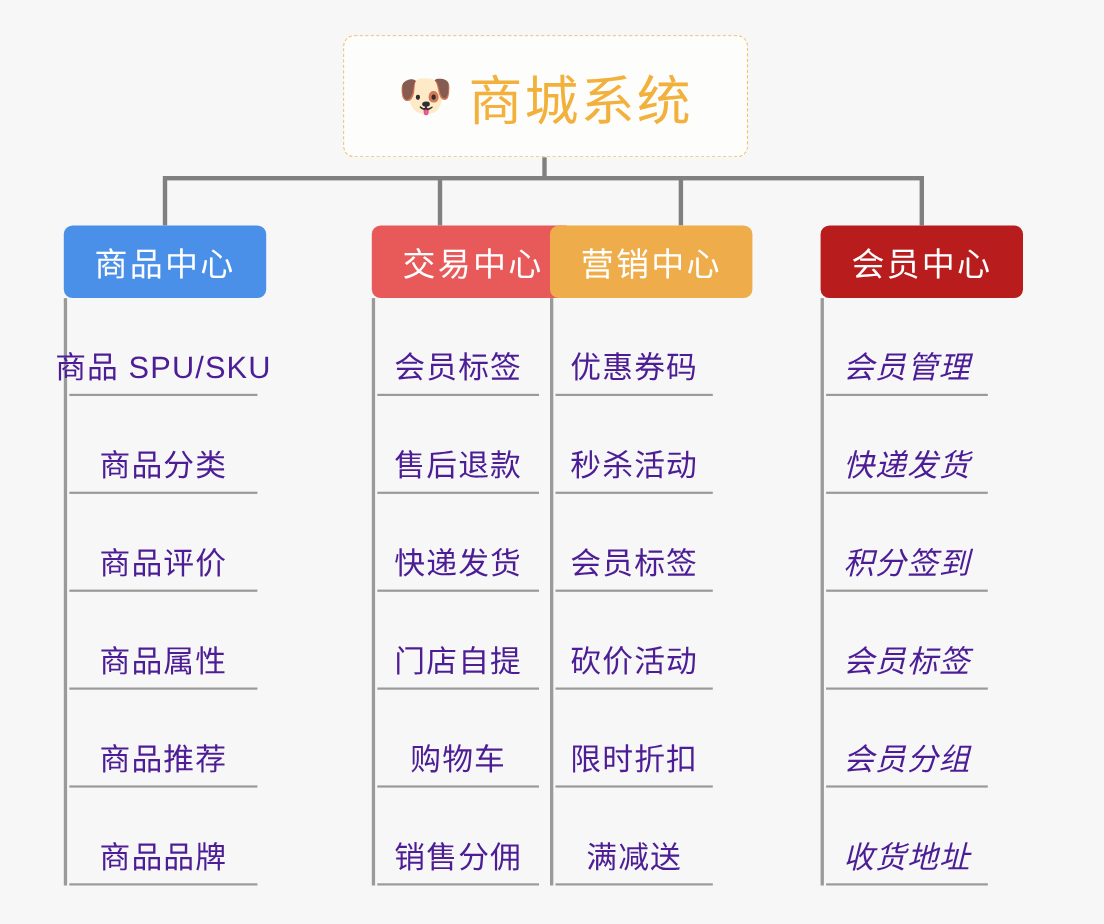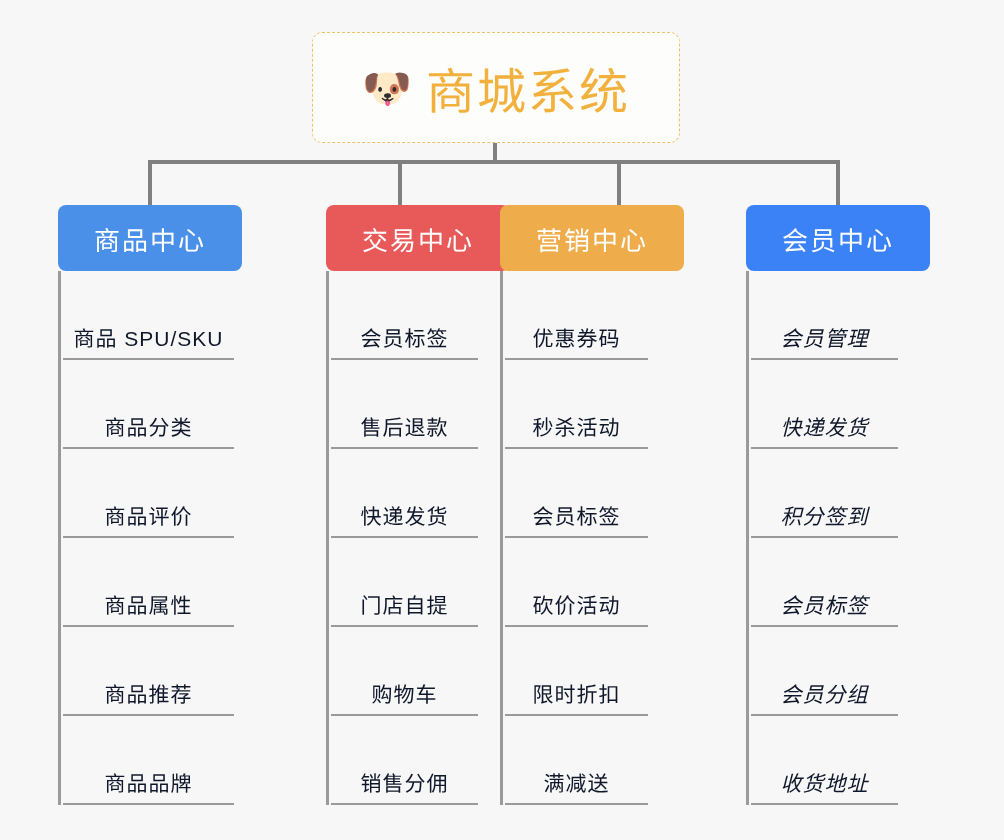--- a/index.html
+++ b/index.html
@@ -79,21 +79,21 @@
     top: 205px;
     width: 184px;
   }
   .cat-box {
     height: 66px;
     border-radius: 8px;
     display: flex;
     align-items: center;
     justify-content: center;
     color: #ffffff;
-    font-size: 26px;
+    font-size: 30px;
     letter-spacing: 2px;
     box-sizing: border-box;
   }
 
   
   .leaf-list {
     position: relative;
     margin-top: 0;
     padding-left: 2px;
     border-left: 3px solid #9a9a9a;
@@ -103,22 +103,22 @@
     position: relative;
     height: 89px;
     box-sizing: border-box;
     border-bottom: 2px solid #9a9a9a;
     display: flex;
     align-items: flex-end;
     justify-content: center;
     padding-bottom: 4px;
   }
   .leaf-label {
-    font-size: 21px;
-    color: #0f172a;
+    font-size: 28px;
+    color: #4c1d95;
     white-space: nowrap;
     letter-spacing: 1px;
     transform: translateY(-2px);
   }
 
   
   .col-0 .leaf-list { width: 176px; }
   .col-1 .leaf-list { width: 152px; }
   .col-2 .leaf-list { width: 148px; }
   .col-3 .leaf-list { width: 152px; font-style: italic; }
@@ -159,21 +159,21 @@
             <span class="leaf-label">商品属性</span>
           </div>
           <div class="leaf-item">
             <span class="leaf-label">商品推荐</span>
           </div>
           <div class="leaf-item">
             <span class="leaf-label">商品品牌</span>
           </div>
         </div>
       </div>
-      <div class="column col-1" style="left: 296px; padding-left: 30px;">
+      <div class="column col-1" style="left: 308px; padding-left: 30px;">
         <div class="cat-box" style="background: rgb(232, 89, 90);">交易中心</div>
         <div class="leaf-list">
           <div class="leaf-item">
             <span class="leaf-label">会员标签</span>
           </div>
           <div class="leaf-item">
             <span class="leaf-label">售后退款</span>
           </div>
           <div class="leaf-item">
             <span class="leaf-label">快递发货</span>
@@ -206,21 +206,21 @@
           </div>
           <div class="leaf-item">
             <span class="leaf-label">限时折扣</span>
           </div>
           <div class="leaf-item">
             <span class="leaf-label">满减送</span>
           </div>
         </div>
       </div>
       <div class="column col-3" style="left: 746px;">
-        <div class="cat-box" style="background: #3b82f6;">会员中心</div>
+        <div class="cat-box" style="background: #b91c1c;">会员中心</div>
         <div class="leaf-list">
           <div class="leaf-item">
             <span class="leaf-label">会员管理</span>
           </div>
           <div class="leaf-item">
             <span class="leaf-label">快递发货</span>
           </div>
           <div class="leaf-item">
             <span class="leaf-label">积分签到</span>
           </div>

